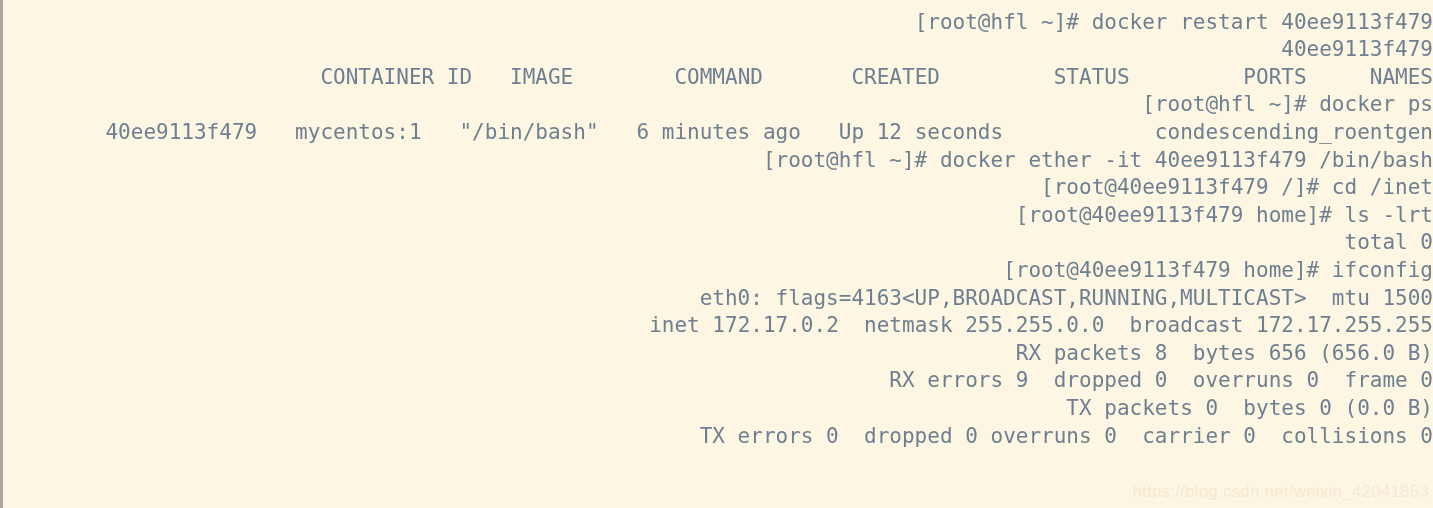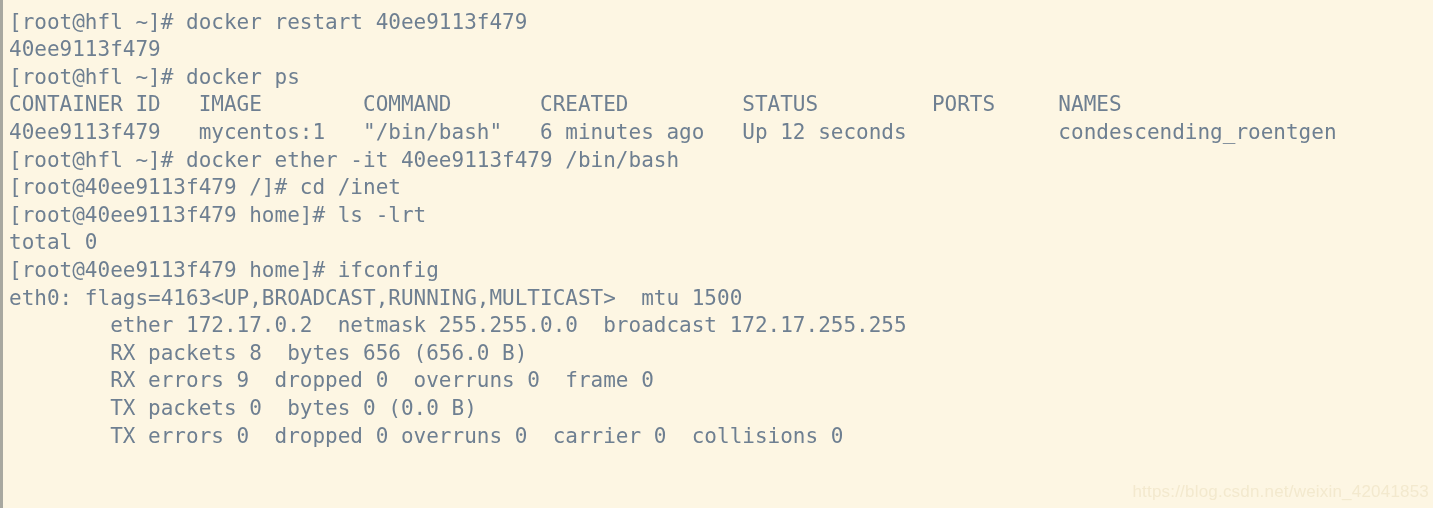--- a/index.html
+++ b/index.html
@@ -18,20 +18,21 @@
   
   #terminal-window {
     position: relative;
     width: 1433px;
     height: 508px;
     box-sizing: border-box;
     background: #fdf6e3;
     border-left: 3px solid #a8a8a0;
     padding-left: 3px;
     overflow: hidden;
+    text-align: right;
   }
 
   #terminal-screen {
     position: absolute;
     top: -19px;           
     left: 6px;
     right: 0;
     bottom: 0;
     background: transparent;
   }
@@ -77,30 +78,30 @@
 </head>
 <body>
 
 <div id="terminal-window">
 
   <div id="terminal-screen">
 
     <div class="term-line clipped"></div>
     <div class="term-line">[root@hfl ~]# docker restart 40ee9113f479</div>
     <div class="term-line">40ee9113f479</div>
+    <div class="term-line">CONTAINER ID   IMAGE        COMMAND       CREATED         STATUS         PORTS     NAMES</div>
     <div class="term-line">[root@hfl ~]# docker ps</div>
-    <div class="term-line">CONTAINER ID   IMAGE        COMMAND       CREATED         STATUS         PORTS     NAMES</div>
     <div class="term-line">40ee9113f479   mycentos:1   "/bin/bash"   6 minutes ago   Up 12 seconds            condescending_roentgen</div>
     <div class="term-line">[root@hfl ~]# docker ether -it 40ee9113f479 /bin/bash</div>
     <div class="term-line">[root@40ee9113f479 /]# cd /inet</div>
     <div class="term-line">[root@40ee9113f479 home]# ls -lrt</div>
     <div class="term-line">total 0</div>
     <div class="term-line">[root@40ee9113f479 home]# ifconfig</div>
     <div class="term-line">eth0: flags=4163&lt;UP,BROADCAST,RUNNING,MULTICAST&gt;  mtu 1500</div>
-    <div class="term-line">        ether 172.17.0.2  netmask 255.255.0.0  broadcast 172.17.255.255</div>
+    <div class="term-line">        inet 172.17.0.2  netmask 255.255.0.0  broadcast 172.17.255.255</div>
     <div class="term-line">        RX packets 8  bytes 656 (656.0 B)</div>
     <div class="term-line">        RX errors 9  dropped 0  overruns 0  frame 0</div>
     <div class="term-line">        TX packets 0  bytes 0 (0.0 B)</div>
     <div class="term-line">        TX errors 0  dropped 0 overruns 0  carrier 0  collisions 0</div>
 
   </div>
 
   <div id="bottom-strip"></div>
 
   <div id="watermark">https://blog.csdn.net/weixin_42041853</div>

